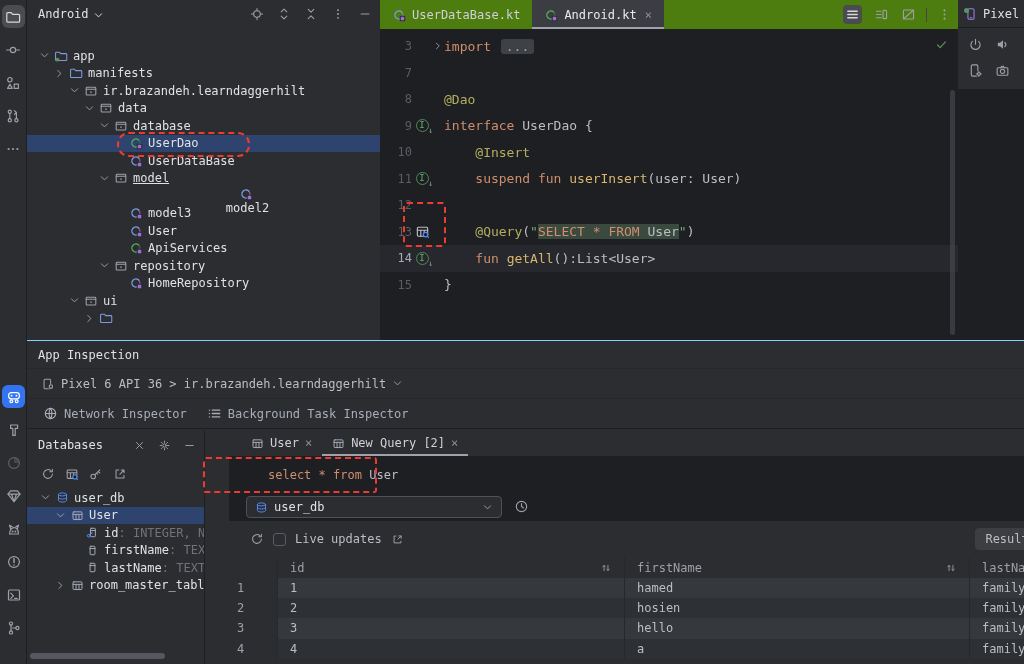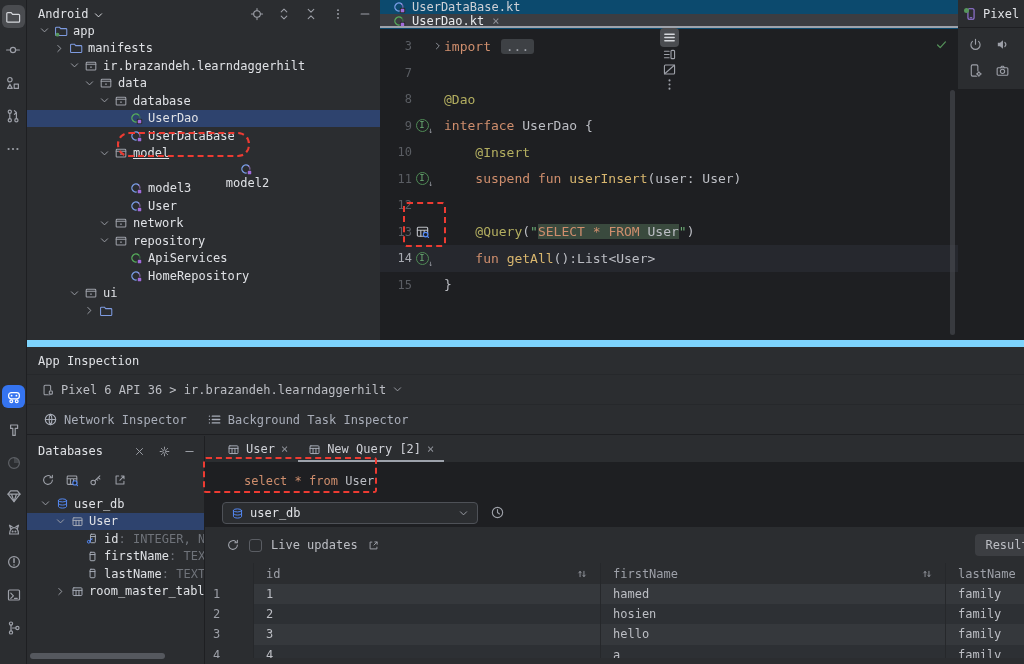--- a/index.html
+++ b/index.html
@@ -16,31 +16,31 @@
   .rail .rbtn.active-gray { background:#4A4C50; color:#D5D7DC; }
   .rail .rbtn.active-blue { background:#3574F0; color:#FFFFFF; }
   .rail .rbtn.dim { color:#5E6166; }
   .rail .bottom { position:absolute; left:0; top:380px; width:27px; }
   
   .project { position:absolute; left:27px; top:0; width:353px; height:340px; background:#2B2D30; overflow:hidden; }
   .proj-header { height:28px; display:flex; align-items:center; padding:0 8px 0 11px; }
   .proj-title { display:flex; align-items:flex-end; gap:4px; color:#DFE1E5; }
   .proj-header .spacer { flex:1; }
   .proj-header .hic { color:#9DA0A8; margin-left:13px; }
-  .tree { position:absolute; left:0; top:22px; width:100%; }
+  .tree { position:absolute; left:0; top:47px; width:100%; }
   .trow { height:17.5px; display:flex; align-items:center; white-space:nowrap; }
   .trow.selected { background:#2E436E; }
   .trow .chev { width:15px; display:inline-flex; justify-content:center; color:#9DA0A8; }
   .trow .ticon { width:18px; display:inline-flex; justify-content:center; }
   .trow .tlabel { padding-left:3px; color:#DFE1E5; }
   .c-folder { color:#7E9BE0; } .c-pkg { color:#9DA0A8; } .c-table { color:#A8ADB8; }
   .c-db { color:#548AF7; } .c-col { color:#A8ADB8; }
   
   .editor { position:absolute; left:380px; top:0; width:578px; height:340px; background:#1E1F22; overflow:hidden; }
-  .tabbar { height:30px; background:#0c4a6e; display:flex; align-items:stretch; border-bottom:1px solid #1E1F22;flex-direction:column; }
+  .tabbar { height:30px; background:#4d7c0f; display:flex; align-items:stretch; border-bottom:1px solid #1E1F22; }
   .etab { display:flex; align-items:center; gap:6px; padding:0 12px; color:#CED0D6; position:relative; }
   .etab.active { background:#3B3D42; color:#E8EAED; }
   .etab.active::after { content:""; position:absolute; left:0; right:0; bottom:0; height:2px; background:#9DA2AB; }
   .etab .closex { color:#8E9198; margin-left:2px; }
   .tabbar .tspacer { flex:1; }
   .tb-ic { align-self:center; color:#9DA0A8; margin:0 6px; }
   .tb-ic.boxed { background:#4A4C50; border-radius:4px; padding:2px; color:#D5D7DC; }
   .tb-sep { align-self:center; width:1px; height:14px; background:#43454A; margin:0 4px; }
   .code { position:absolute; left:0; top:30px; right:0; bottom:0; padding-top:3px; font-size:13px; }
   .cline { height:26.5px; display:flex; align-items:center; white-space:pre; position:relative; }
@@ -62,30 +62,30 @@
   .ed-scroll { position:absolute; right:3px; top:90px; width:5px; height:245px; background:#4E5157; opacity:.55; border-radius:3px; }
   
   .devices { position:absolute; left:958px; top:0; width:66px; height:340px; background:#1E1F22; overflow:hidden; }
   .dev-tab { height:28px; background:#2B2D30; border-bottom:1px solid #1E1F22; display:flex; align-items:center;
              gap:5px; padding:0 6px; white-space:nowrap; color:#DFE1E5; }
   .dev-toolbar { background:#2B2D30; padding:3px 4px 6px; border-bottom:1px solid #1E1F22; }
   .dev-row { display:flex; align-items:center; gap:12px; height:26px; padding-left:6px; color:#9DA0A8; }
   .dev-dot { position:absolute; width:5px; height:5px; border-radius:50%; background:#57965C; margin-left:8px; margin-top:8px; }
   
   .inspection { position:absolute; left:27px; top:340px; width:997px; height:324px; background:#2B2D30;
-                border-top:7px solid #7dd3fc; }
+                border-top:1px solid #7dd3fc; }
   .insp-title { height:27px; display:flex; align-items:center; padding-left:11px; color:#DFE1E5; }
   .device-bar { height:31px; display:flex; align-items:center; gap:6px; padding-left:14px;
                 border-top:1px solid #26282B; border-bottom:1px solid #26282B; color:#BCBEC4; }
   .insp-tabs { height:30px; display:flex; align-items:stretch; padding-left:6px; border-bottom:1px solid #1E1F22; }
   .itab { display:flex; align-items:center; gap:6px; padding:0 10px; color:#A8ADB8; position:relative; }
   .itab.active { color:#DFE1E5; }
   .itab.active::after { content:""; position:absolute; left:2px; right:2px; bottom:0; height:3px;
                         background:#3574F0; border-radius:2px 2px 0 0; }
-  .insp-content { position:absolute; left:0; top:89px; right:0; bottom:0; display:flex; }
+  .insp-content { position:absolute; left:0; top:89px; right:0; bottom:0; display:flex;gap:24px; }
   
   .dbpanel { width:178px; flex:0 0 auto; position:relative; border-right:1px solid #1E1F22; overflow:hidden; }
   .dbp-header { height:30px; display:flex; align-items:center; padding:0 8px 0 11px; color:#DFE1E5; }
   .dbp-header .spacer { flex:1; }
   .dbp-header .hic { color:#9DA0A8; margin-left:12px; }
   .dbp-toolbar { height:28px; display:flex; align-items:center; gap:10px; padding-left:14px; color:#9DA0A8; }
   .dbtree { position:absolute; left:0; top:59px; width:260px; }
   .dbtree .trow .type { color:#6F737A; }
   .db-hscroll { position:absolute; left:3px; bottom:5px; width:135px; height:6px; background:#55585E; border-radius:3px; }
   
@@ -424,61 +424,46 @@
         <span class="ticon ico ">
           <svg viewBox="0 0 16 16" fill="none" stroke="currentColor" stroke-width="1.2" stroke-linecap="round" stroke-linejoin="round" width="14" height="14">
             <path d="M11 4.6a4.6 4.6 0 1 0 0 6.8" stroke="#7A9EE8" stroke-width="1.5"></path>
             <path d="M11 4.6a4.6 4.6 0 0 1 0 6.8" stroke="#B98AE8" stroke-width="1.5" opacity=".55"></path>
             <rect x="8.8" y="8.8" width="6.4" height="6.4" rx="1.6" fill="#2B2D30" stroke="none"></rect>
             <rect x="10" y="10" width="4" height="4" rx="1" fill="#A06BDB" stroke="none"></rect>
           </svg>
         </span>
         <span class="tlabel">User</span>
       </div>
+      <div class="trow" style="padding-left: 85px;">
+        <span class="chev ico"></span>
+        <span class="ticon ico ">
+          <svg viewBox="0 0 16 16" fill="none" stroke="currentColor" stroke-width="1.2" stroke-linecap="round" stroke-linejoin="round" width="14" height="14">
+            <path d="M11 4.6a4.6 4.6 0 1 0 0 6.8" stroke="#57AE5C" stroke-width="1.5"></path>
+            <path d="M11 4.6a4.6 4.6 0 0 1 0 6.8" stroke="#3E8E49" stroke-width="1.5" opacity=".55"></path>
+            <rect x="8.8" y="8.8" width="6.4" height="6.4" rx="1.6" fill="#2B2D30" stroke="none"></rect>
+            <rect x="10" y="10" width="4" height="4" rx="1" fill="#A06BDB" stroke="none"></rect>
+          </svg>
+        </span>
+        <span class="tlabel">ApiServices</span>
+      </div>
       <div class="trow" style="padding-left: 70px;">
         <span class="chev ico">
           <svg viewBox="0 0 16 16" fill="none" stroke="currentColor" stroke-width="1.2" stroke-linecap="round" stroke-linejoin="round" width="11" height="11">
             <path d="M3.5 5.5L8 10l4.5-4.5" stroke-width="1.4"></path>
           </svg>
         </span>
         <span class="ticon ico c-pkg">
           <svg viewBox="0 0 16 16" fill="none" stroke="currentColor" stroke-width="1.2" stroke-linecap="round" stroke-linejoin="round" width="14" height="14">
             <rect x="2.5" y="3.8" width="11" height="8.8" rx="1"></rect>
             <path d="M2.5 6h11"></path>
             <circle cx="8" cy="9.3" r=".9" fill="currentColor" stroke="none"></circle>
           </svg>
         </span>
-        <span class="tlabel">network</span>
-      </div>
-      <div class="trow" style="padding-left: 70px;">
-        <span class="chev ico">
-          <svg viewBox="0 0 16 16" fill="none" stroke="currentColor" stroke-width="1.2" stroke-linecap="round" stroke-linejoin="round" width="11" height="11">
-            <path d="M3.5 5.5L8 10l4.5-4.5" stroke-width="1.4"></path>
-          </svg>
-        </span>
-        <span class="ticon ico c-pkg">
-          <svg viewBox="0 0 16 16" fill="none" stroke="currentColor" stroke-width="1.2" stroke-linecap="round" stroke-linejoin="round" width="14" height="14">
-            <rect x="2.5" y="3.8" width="11" height="8.8" rx="1"></rect>
-            <path d="M2.5 6h11"></path>
-            <circle cx="8" cy="9.3" r=".9" fill="currentColor" stroke="none"></circle>
-          </svg>
-        </span>
         <span class="tlabel">repository</span>
-      </div>
-      <div class="trow" style="padding-left: 85px;">
-        <span class="chev ico"></span>
-        <span class="ticon ico ">
-          <svg viewBox="0 0 16 16" fill="none" stroke="currentColor" stroke-width="1.2" stroke-linecap="round" stroke-linejoin="round" width="14" height="14">
-            <path d="M11 4.6a4.6 4.6 0 1 0 0 6.8" stroke="#57AE5C" stroke-width="1.5"></path>
-            <path d="M11 4.6a4.6 4.6 0 0 1 0 6.8" stroke="#3E8E49" stroke-width="1.5" opacity=".55"></path>
-            <rect x="8.8" y="8.8" width="6.4" height="6.4" rx="1.6" fill="#2B2D30" stroke="none"></rect>
-            <rect x="10" y="10" width="4" height="4" rx="1" fill="#A06BDB" stroke="none"></rect>
-          </svg>
-        </span>
-        <span class="tlabel">ApiServices</span>
       </div>
       <div class="trow" style="padding-left: 85px;">
         <span class="chev ico"></span>
         <span class="ticon ico ">
           <svg viewBox="0 0 16 16" fill="none" stroke="currentColor" stroke-width="1.2" stroke-linecap="round" stroke-linejoin="round" width="14" height="14">
             <path d="M11 4.6a4.6 4.6 0 1 0 0 6.8" stroke="#7A9EE8" stroke-width="1.5"></path>
             <path d="M11 4.6a4.6 4.6 0 0 1 0 6.8" stroke="#B98AE8" stroke-width="1.5" opacity=".55"></path>
             <rect x="8.8" y="8.8" width="6.4" height="6.4" rx="1.6" fill="#2B2D30" stroke="none"></rect>
             <rect x="10" y="10" width="4" height="4" rx="1" fill="#A06BDB" stroke="none"></rect>
           </svg>
@@ -531,21 +516,21 @@
       </div>
       <div class="etab active">
         <span class="ico">
           <svg viewBox="0 0 16 16" fill="none" stroke="currentColor" stroke-width="1.2" stroke-linecap="round" stroke-linejoin="round" width="14" height="14">
             <path d="M11 4.6a4.6 4.6 0 1 0 0 6.8" stroke="#57AE5C" stroke-width="1.5"></path>
             <path d="M11 4.6a4.6 4.6 0 0 1 0 6.8" stroke="#3E8E49" stroke-width="1.5" opacity=".55"></path>
             <rect x="8.8" y="8.8" width="6.4" height="6.4" rx="1.6" fill="#2B2D30" stroke="none"></rect>
             <rect x="10" y="10" width="4" height="4" rx="1" fill="#A06BDB" stroke="none"></rect>
           </svg>
         </span>
-        <span>UserDao.kt</span>
+        <span>Android.kt</span>
         <span class="closex">×</span>
       </div>
       <span class="tspacer"></span>
       <span class="ico tb-ic boxed">
         <svg viewBox="0 0 16 16" fill="none" stroke="currentColor" stroke-width="1.2" stroke-linecap="round" stroke-linejoin="round" width="15" height="15">
           <path d="M3 4.5h10M3 8h10M3 11.5h10" stroke-width="1.5"></path>
         </svg>
       </span>
       <span class="ico tb-ic">
         <svg viewBox="0 0 16 16" fill="none" stroke="currentColor" stroke-width="1.2" stroke-linecap="round" stroke-linejoin="round" width="15" height="15">

